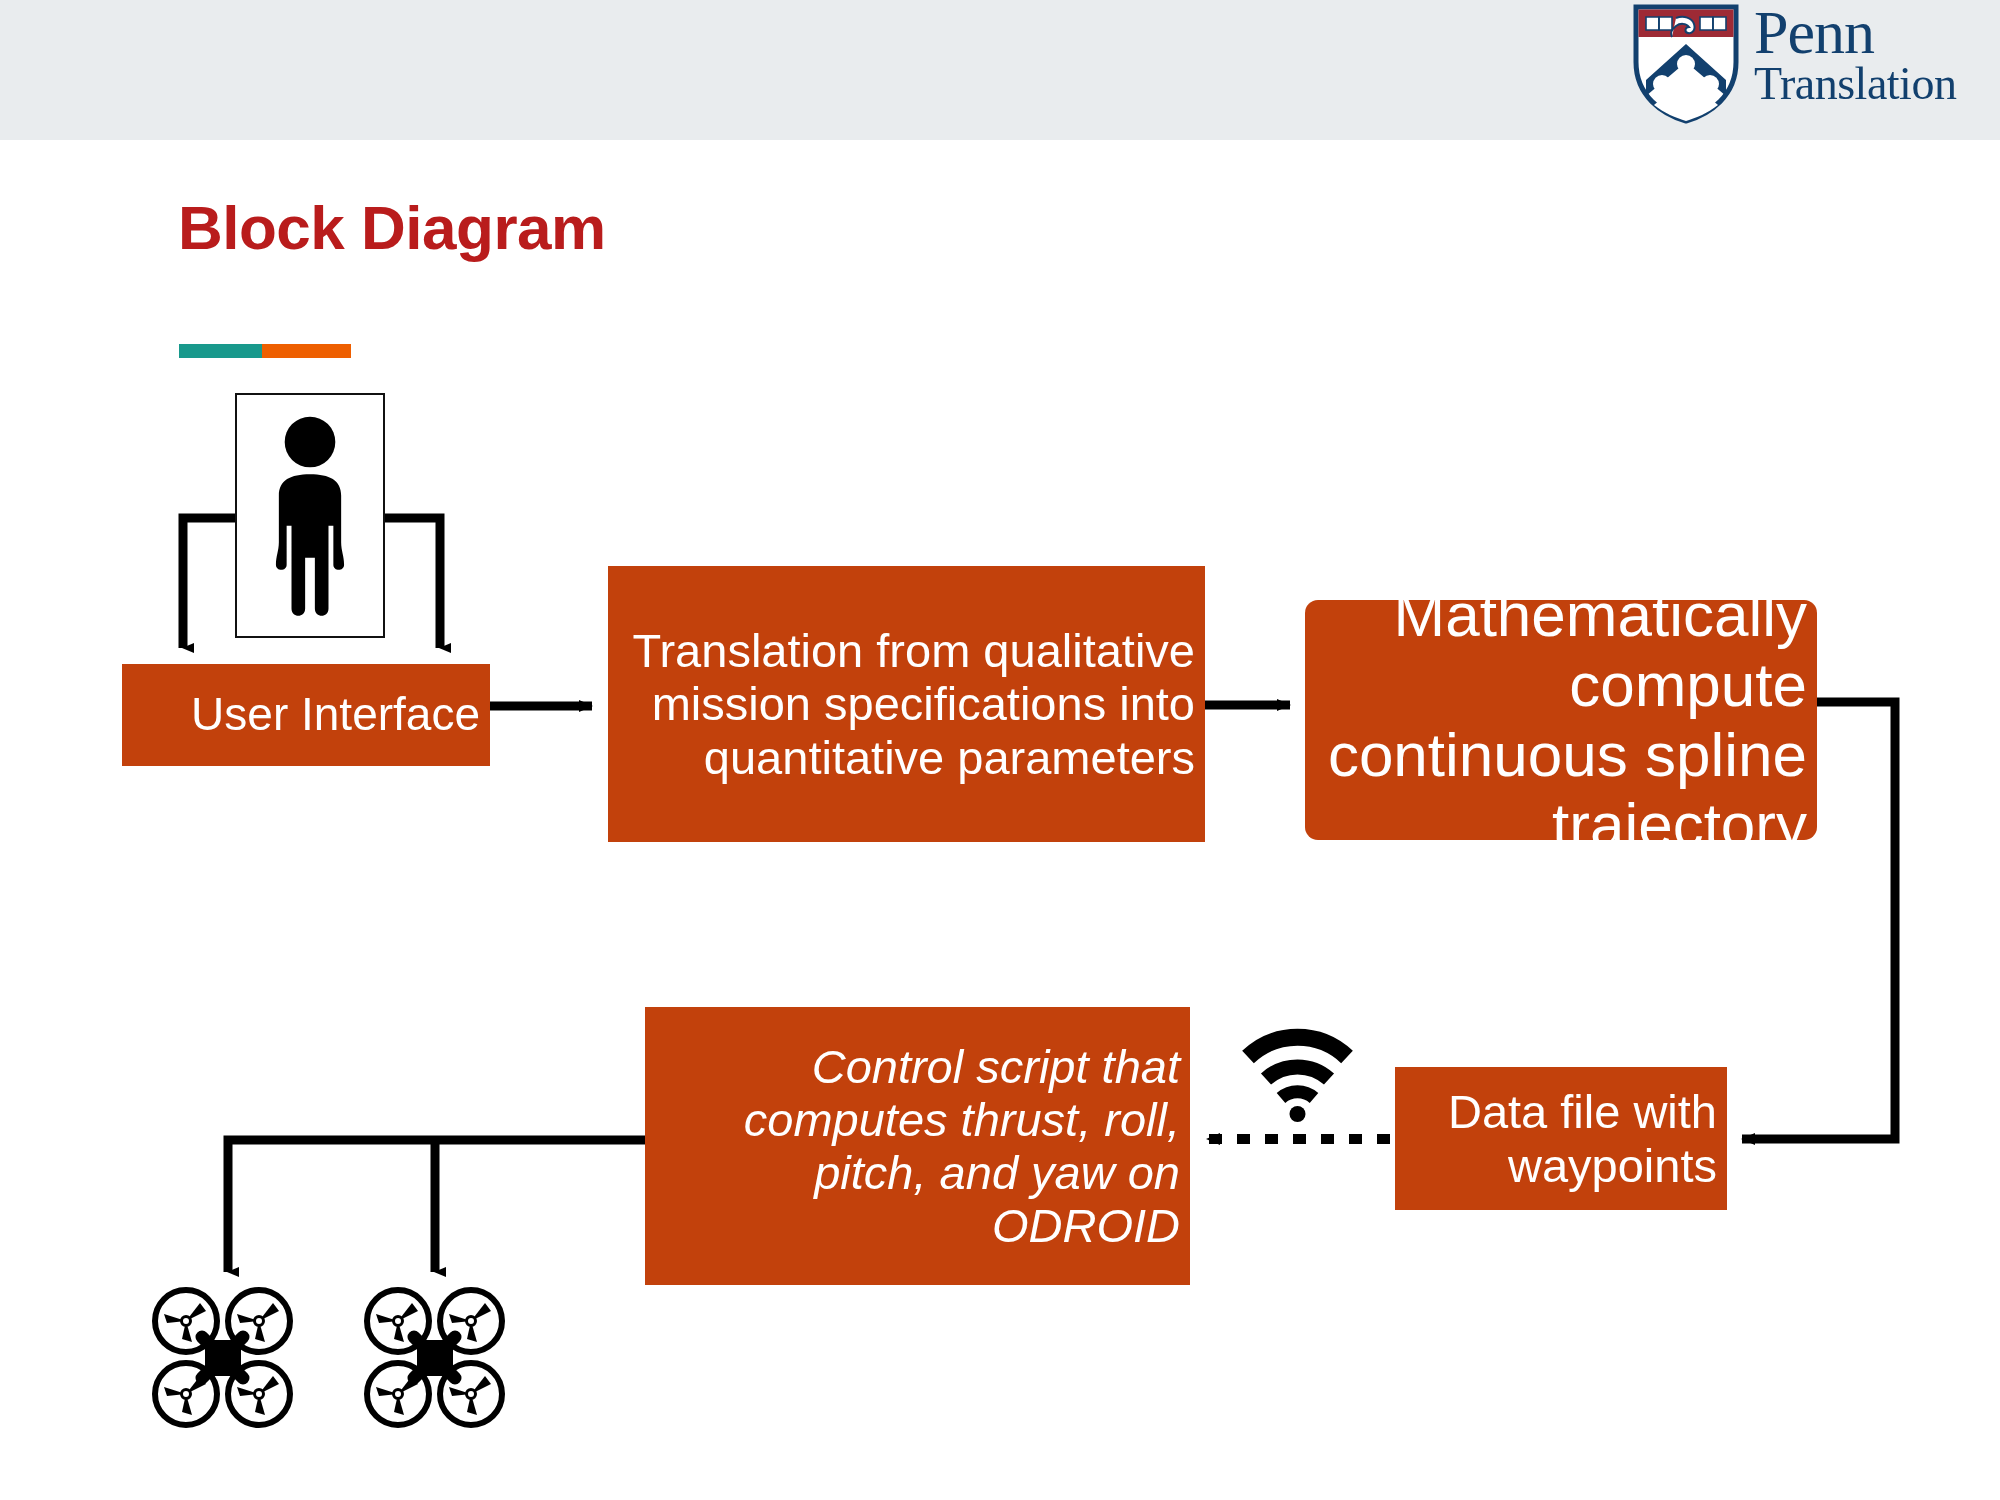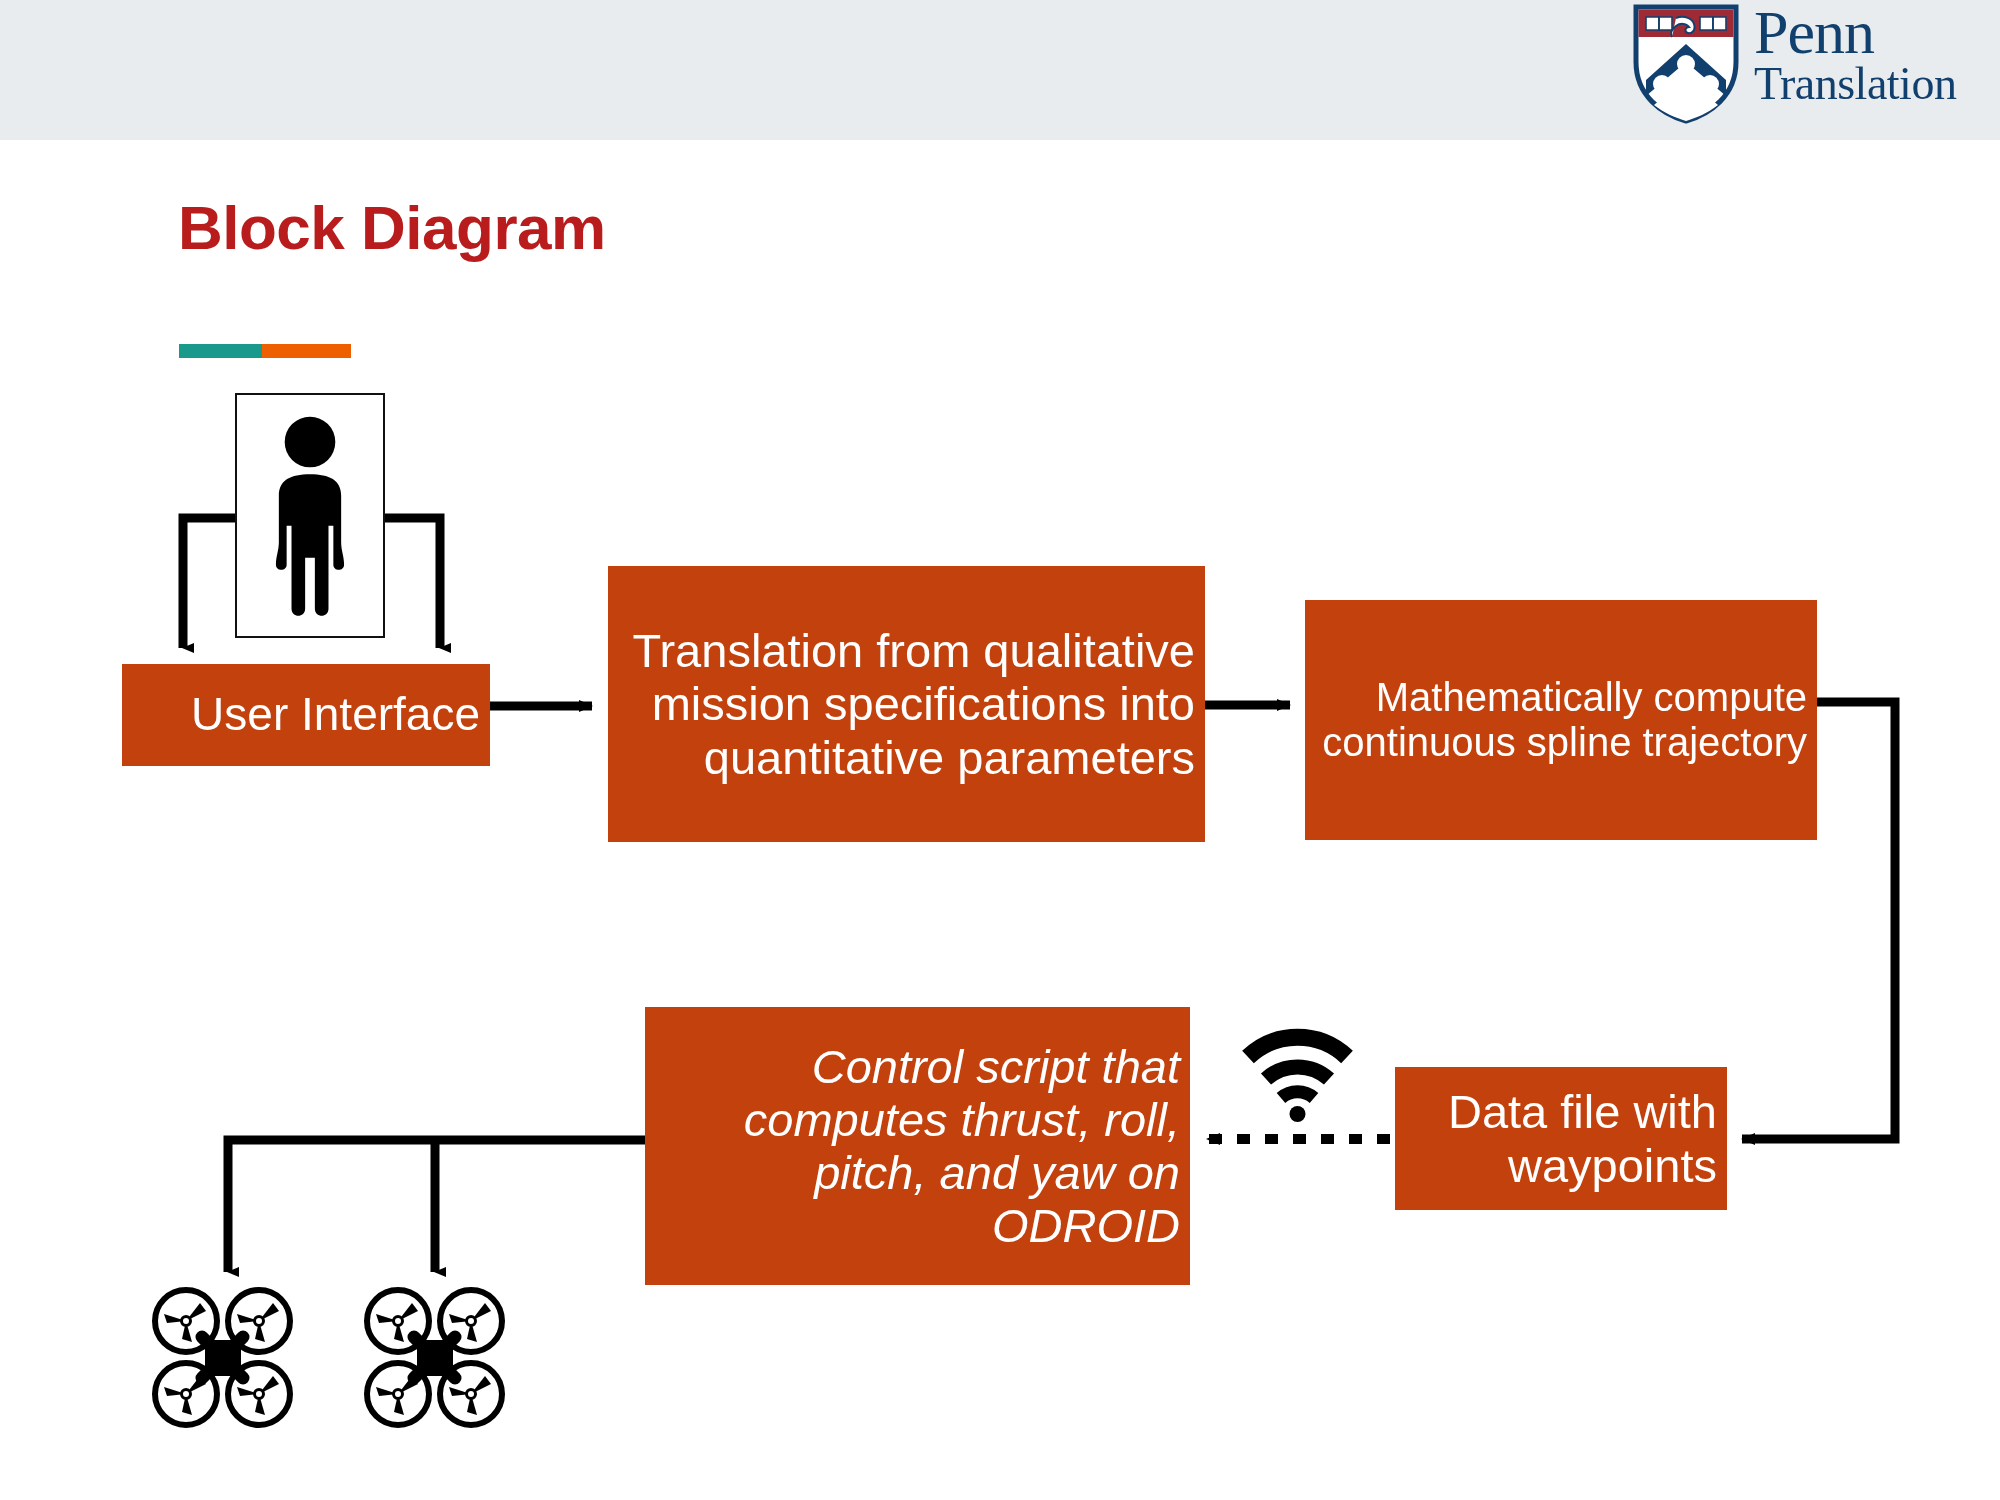--- a/index.html
+++ b/index.html
@@ -57,21 +57,21 @@
     position:absolute;background:#c2410c;color:#ffffff;
     display:flex;align-items:center;justify-content:center;
     text-align:right;line-height:1.13;
     font-family:"Liberation Sans", sans-serif;
     box-sizing:border-box;
   }
   .node span{display:block;width:100%;padding:0 10px;box-sizing:border-box;}
 
   #node-user-interface{left:122px;top:664px;width:368px;height:102px;font-size:46px;}
   #node-translation{left:608px;top:566px;width:597px;height:276px;font-size:47px;}
-  #node-spline{left:1305px;top:600px;width:512px;height:240px;font-size:40px;}
+  #node-spline{left:1305px;top:600px;width:512px;height:240px;font-size:62px;border-radius:13px;}
   #node-control{left:645px;top:1007px;width:545px;height:278px;font-size:47px;font-style:italic;}
   #node-datafile{left:1395px;top:1067px;width:332px;height:143px;font-size:47px;}
 
   
   .person-frame{
     position:absolute;left:235px;top:393px;width:150px;height:245px;
     border:2px solid #111;background:#fff;box-sizing:border-box;
   }
   .person-svg{position:absolute;left:0;top:0;width:100%;height:100%;}
 

